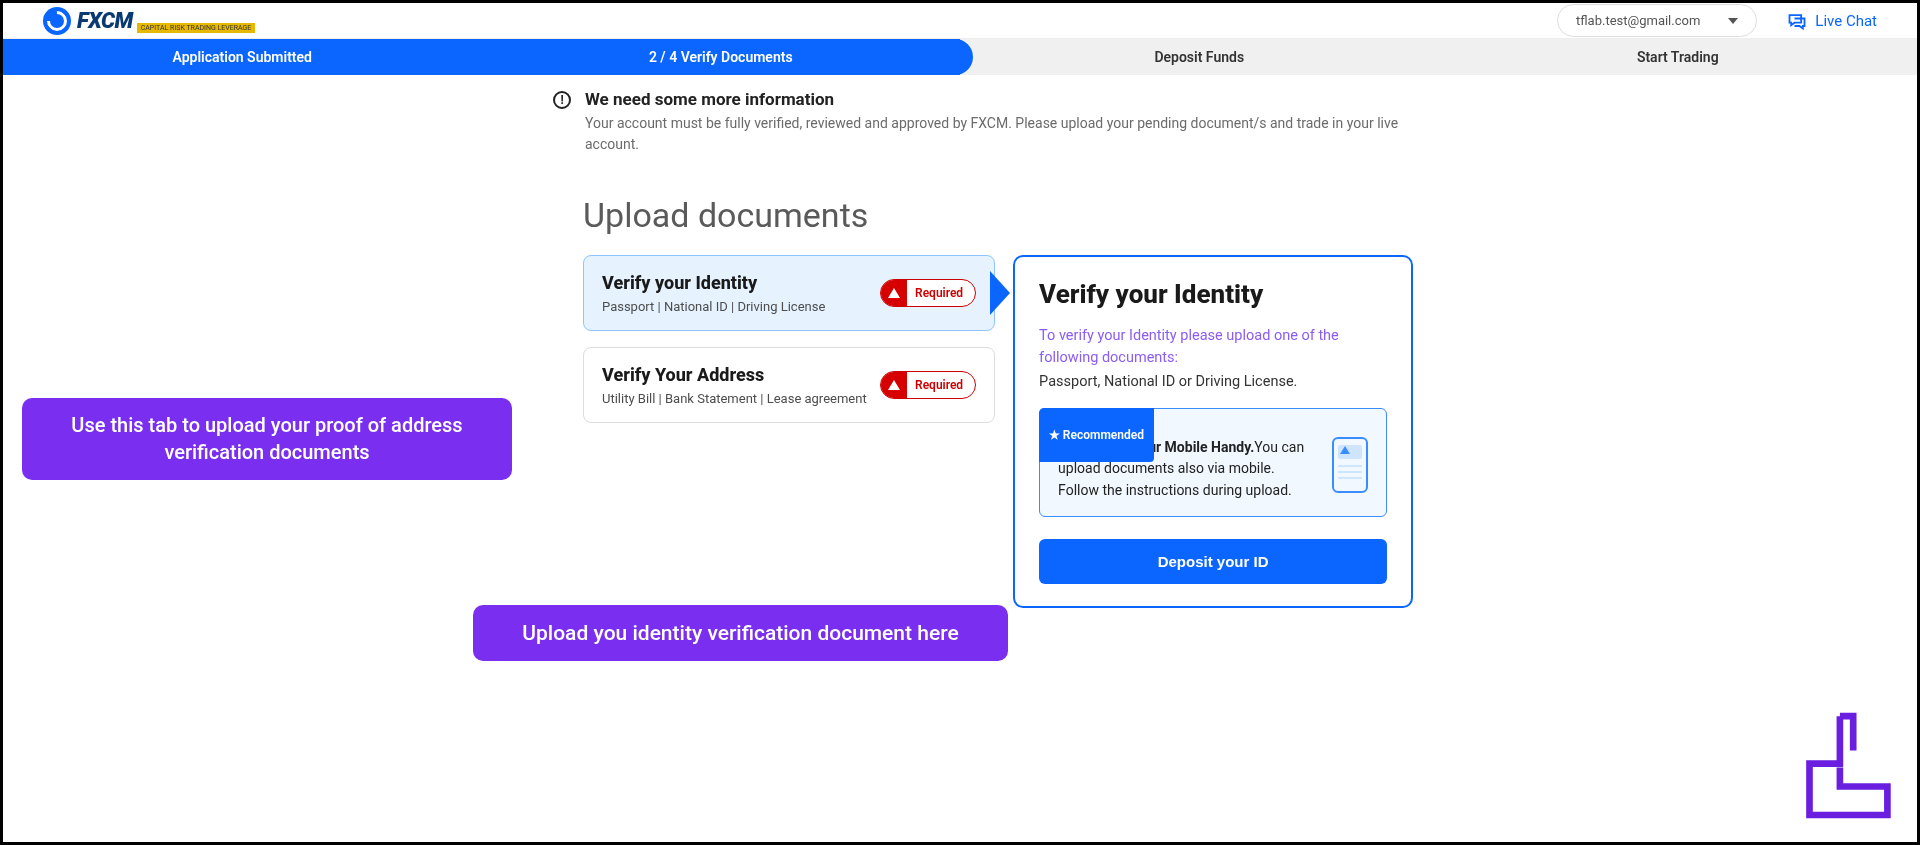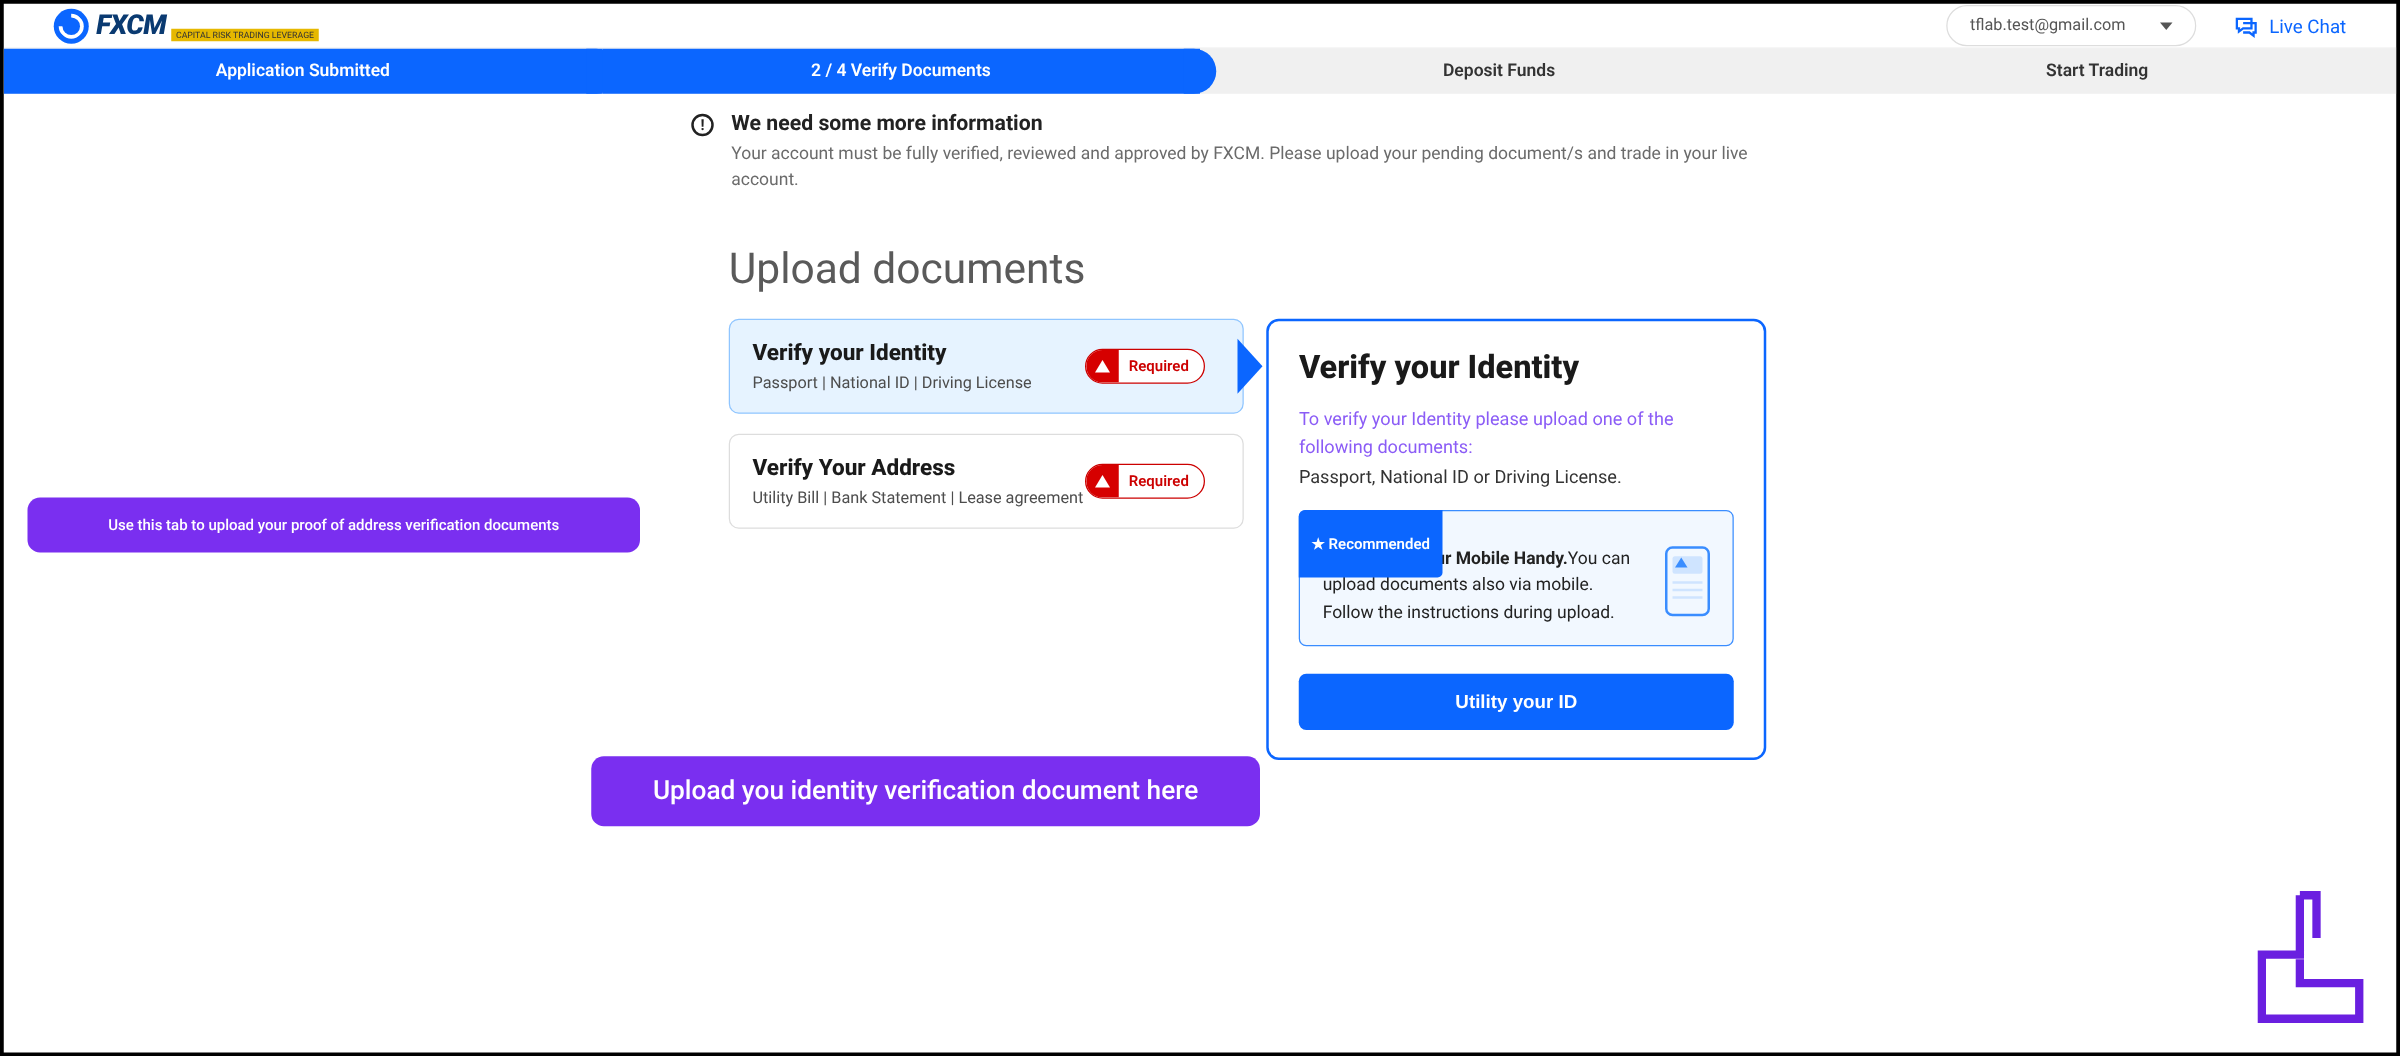--- a/index.html
+++ b/index.html
@@ -34,21 +34,21 @@
 
 .section-title { font-size: 34px; font-weight: 400; color: #5a5a5a; margin-bottom: 20px; margin-left: 30px; }
 
 .two-col { display: flex; gap: 18px; margin-left: 30px; }
 .tabs { display: flex; flex-direction: column; gap: 16px; width: 430px; }
 .tab-card { border: 1px solid #ddd; border-radius: 8px; padding: 16px 18px; position: relative; cursor: pointer; background: #fff; }
 .tab-card.selected { background: #e6f3ff; border: 1px solid #8fc5ff; }
 .tab-card.selected::after { content: ""; position: absolute; right: -16px; top: 50%; transform: translateY(-50%); width: 0; height: 0; border-top: 22px solid transparent; border-bottom: 22px solid transparent; border-left: 20px solid #0b66ff; }
 .tab-title { font-size: 18px; font-weight: 800; color: #1a1a1a; margin-bottom: 6px; }
 .tab-sub { font-size: 13px; color: #4d4d4d; }
-.required-badge { position: absolute; right: 30px; top: 50%; transform: translateY(-50%); display: flex; align-items: center; border: 1px solid #c00; border-radius: 18px; overflow: hidden; font-size: 12px; font-weight: 600; color: #c00; background: #fff; }
+.required-badge { position: absolute; right: 18px; top: 50%; transform: translateY(-50%); display: flex; align-items: center; border: 1px solid #c00; border-radius: 18px; overflow: hidden; font-size: 12px; font-weight: 600; color: #c00; background: #fff; }
 .required-badge .tri-wrap { background: #d60000; width: 26px; height: 26px; display: flex; align-items: center; justify-content: center; }
 .tri { width: 0; height: 0; border-left: 6px solid transparent; border-right: 6px solid transparent; border-bottom: 10px solid #fff; }
 .required-badge .txt { padding: 4px 12px 4px 8px; }
 
 .panel { border: 2px solid #0b66ff; border-radius: 10px; padding: 22px 24px; width: 415px; }
 .panel-title { font-size: 26px; font-weight: 800; color: #1a1a1a; margin-bottom: 16px; }
 .panel-desc { font-size: 14.5px; color: #8b5cf6; line-height: 1.5; margin-bottom: 4px; }
 .panel-desc2 { font-size: 14.5px; color: #333; margin-bottom: 18px; }
 
 .reco-box { border: 1px solid #3a8dff; border-radius: 6px; background: #f2f8ff; position: relative; padding: 14px 18px 14px 18px; margin-bottom: 22px; }
@@ -57,21 +57,21 @@
 .reco-text { font-size: 14px; color: #222; line-height: 1.55; flex: 1; }
 .reco-text b { font-weight: 700; padding-left: 40px; }
 .phone-icon { width: 36px; height: 56px; border: 2px solid #3a8dff; border-radius: 6px; position: relative; flex-shrink: 0; }
 .phone-icon::before { content: ""; position: absolute; top: 6px; left: 4px; right: 4px; height: 14px; background: #cfe4ff; border-radius: 2px; }
 .phone-icon::after { content: ""; position: absolute; top: 26px; left: 4px; right: 4px; height: 2px; background: #cfe4ff; box-shadow: 0 6px 0 #cfe4ff, 0 12px 0 #cfe4ff; }
 .phone-pic { position: absolute; top: 7px; left: 6px; width: 0; height: 0; border-left: 5px solid transparent; border-right: 5px solid transparent; border-bottom: 8px solid #3a8dff; z-index: 2; }
 
 .upload-btn { width: 100%; background: #0b66ff; color: #fff; border: none; border-radius: 6px; padding: 14px 0; font-size: 15px; font-weight: 600; cursor: pointer; }
 
 
-.callout { position: absolute; background: #7a2ff0; color: #fff; font-size: 12px; font-weight: 500; padding: 14px 22px; border-radius: 10px; text-align: center; line-height: 1.35; }
+.callout { position: absolute; background: #7a2ff0; color: #fff; font-size: 20px; font-weight: 500; padding: 14px 22px; border-radius: 10px; text-align: center; line-height: 1.35; }
 .callout.c1 { left: 19px; top: 395px; width: 490px; }
 .callout.c2 { left: 445px; top: 602px; width: 535px; font-size: 21px; margin-left: 25px; }
 
 
 .br-logo { position: absolute; right: 22px; bottom: 16px; }
 .br-logo svg { width: 95px; height: 110px; }
 
 </style>
 </head>
 <body>
@@ -150,21 +150,21 @@
         <div class="reco-label">★ Recommended</div>
         <div class="reco-inner">
           <div class="reco-text">
             <b>Keep your Mobile Handy.</b><span>You can upload documents also via mobile. Follow the instructions during upload.</span>
           </div>
           <div class="phone-icon">
               <div class="phone-pic"></div>
             </div>
         </div>
       </div>
-      <button class="upload-btn">Utility your ID</button>
+      <button class="upload-btn">Deposit your ID</button>
     </div>
   </div>
 </div>
 
 <div class="callout c1">Use this tab to upload your proof of address verification documents</div>
 <div class="callout c2">Upload you identity verification document here</div>
 
 <div class="br-logo">
   <svg viewBox="0 0 100 115">
     <g fill="none" stroke="#6a1fe0" stroke-width="7" stroke-linejoin="miter">

